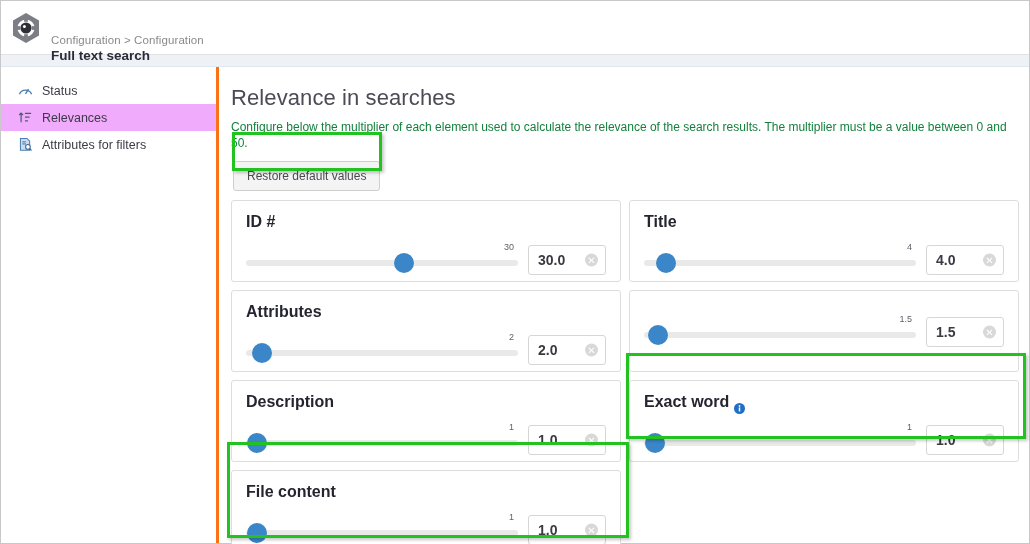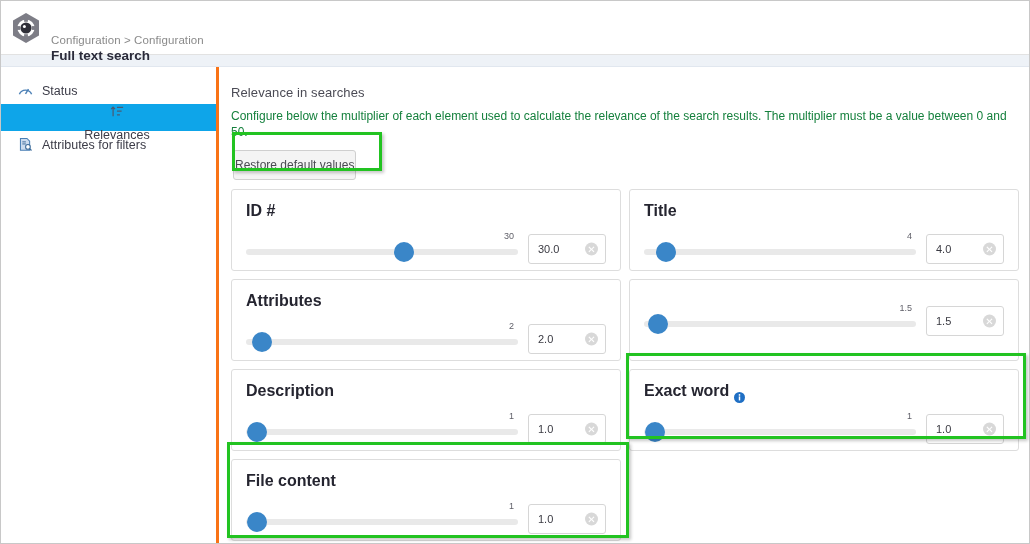--- a/index.html
+++ b/index.html
@@ -39,45 +39,45 @@
     width: 218px; flex: 0 0 218px;
     background: #ffffff;
     border-right: 3px solid #f97316;
     padding-top: 10px;
   }
   .side-item {
     display: flex; align-items: center; gap: 9px;
     height: 27px; padding-left: 17px;
     font-size: 12.5px; color: #3b3b47; cursor: pointer;
   }
-  .side-item.selected { background: #0ea5e9; flex-direction: column; }
+  .side-item.selected { background: #f0abfc; }
   .side-icon { width: 15px; height: 15px; flex: 0 0 15px; display: flex; align-items: center; justify-content: center; }
 
   .content {
     flex: 1; background: #ffffff;
     padding: 18px 10px 0 12px;
     position: relative;
   }
   .section-title {
-    font-size: 13px; color: #4b4b55; font-weight: normal;
+    font-size: 22px; color: #4b4b55; font-weight: normal;
     margin: 0 0 8px 0; letter-spacing: .1px;
   }
   .section-desc {
     font-size: 12px; color: #15803d; margin: 0 0 10px 0; line-height: 16px;
   }
 
   
   .restore-row { margin: 9px 0 9px 2px; position: relative; height: 30px; }
   .restore-btn {
     display: inline-block;
     background: #f4f4f4;
     border: 1px solid #cfcfcf;
     border-radius: 3px;
     font-size: 12px; color: #4a4a52;
-    padding: 7px 1px;
+    padding: 7px 13px;
     font-family: "Liberation Sans", sans-serif;
     cursor: pointer;
   }
 
   
   .cards { display: flex; flex-wrap: wrap; gap: 8px; margin-top: 8px; }
   .card {
     width: 390px; height: 82px;
     background: #ffffff;
     border: 1px solid #dddddd;
@@ -107,21 +107,21 @@
     width: 20px; height: 20px; border-radius: 50%;
     background: #3a86c8; transform: translateX(-50%);
     cursor: pointer;
   }
   .num-field {
     position: relative; width: 78px; height: 30px; flex: 0 0 78px;
     border: 1px solid #d6d6d6; border-radius: 3px; background: #fff;
     display: flex; align-items: center;
   }
   .num-value {
-    font-size: 11px; color: #3a3a42; padding-left: 9px;
+    font-size: 14px; color: #3a3a42; padding-left: 9px; font-weight: bold;
   }
   .clear-btn {
     position: absolute; right: 7px; top: 50%; transform: translateY(-50%);
     width: 13px; height: 13px; border-radius: 50%;
     background: #d8d8d8; color: #ffffff;
     font-size: 10px; line-height: 13px; text-align: center;
     cursor: pointer; font-family: "Liberation Sans", sans-serif;
   }
 
   

